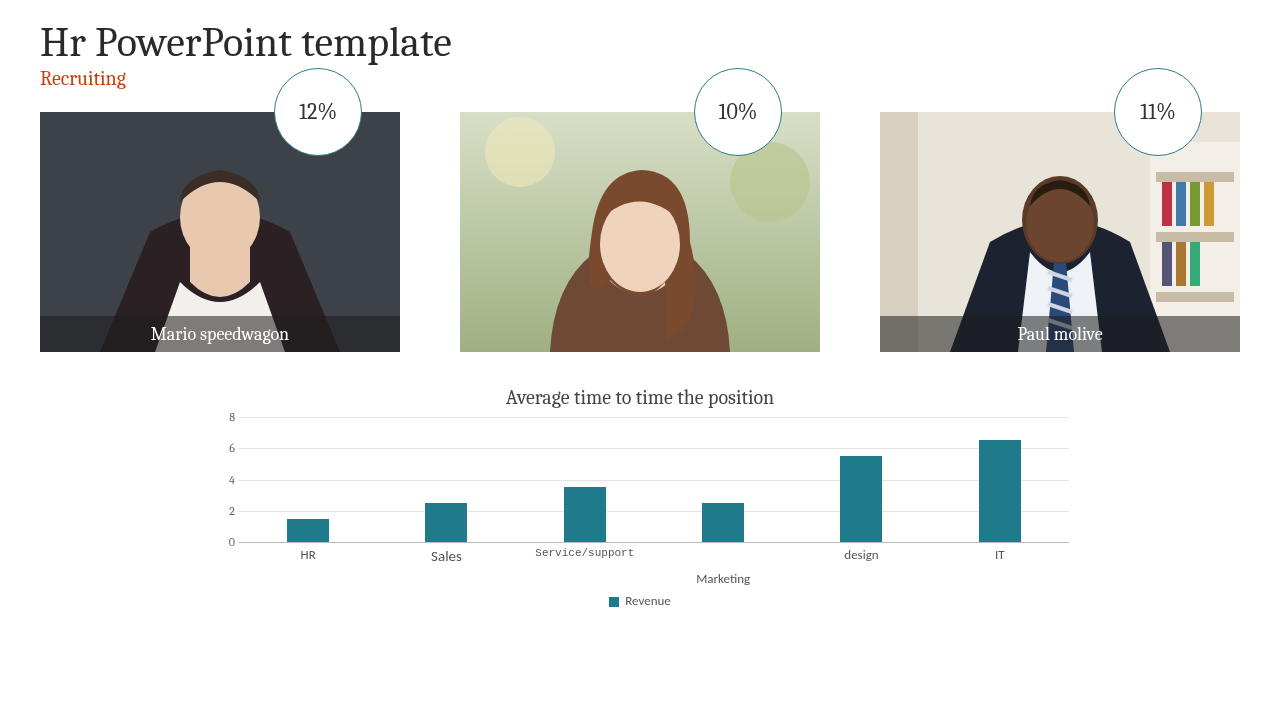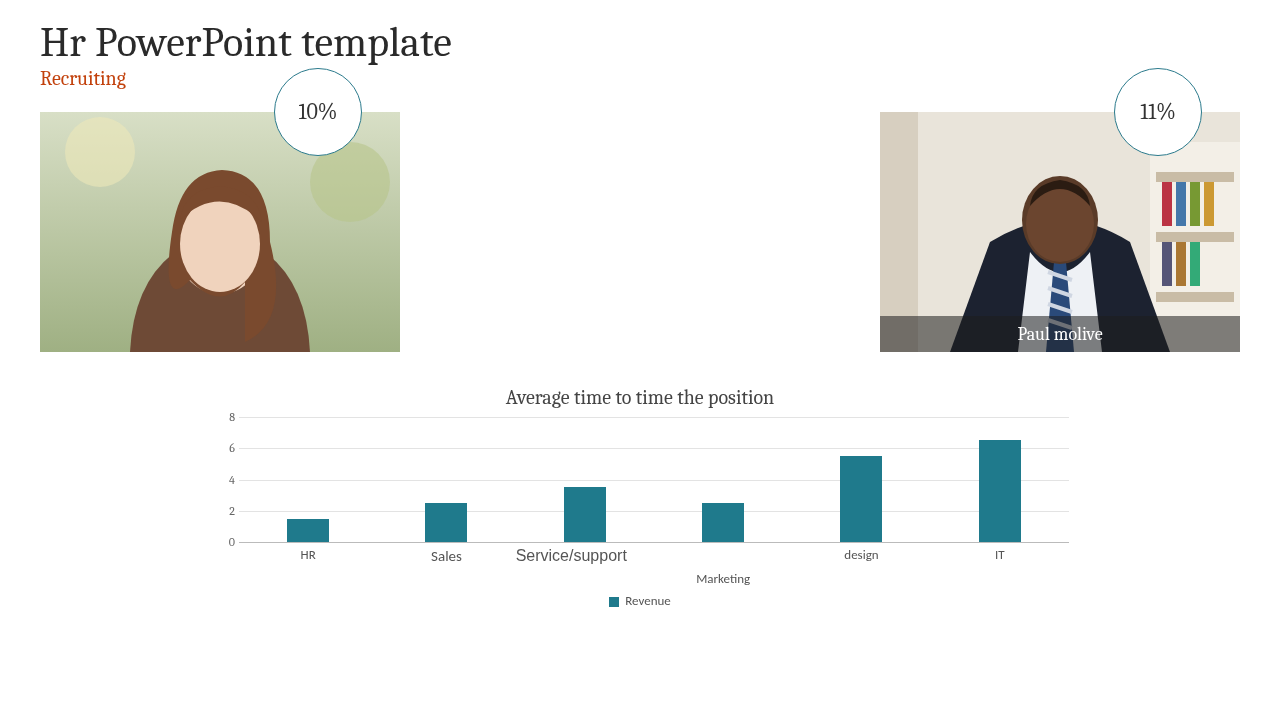--- a/index.html
+++ b/index.html
@@ -30,20 +30,35 @@
   .legend .sw { display: inline-block; width: 10px; height: 10px; background: #1f7a8c; margin-right: 6px; vertical-align: middle; }
 </style>
 </head>
 <body>
 
 <div class="title">Hr PowerPoint template</div>
 <div class="subtitle">Recruiting</div>
 
 <div class="cards">
 
+  <div class="card">
+    <div class="badge">12%</div>
+    <div class="photo">
+      <svg viewBox="0 0 360 240" preserveAspectRatio="xMidYMid slice">
+        <rect width="360" height="240" fill="#4a4f55"></rect>
+        <rect width="360" height="240" fill="#3d4248"></rect>
+        <path d="M60 240 L110 120 Q180 80 250 120 L300 240 Z" fill="#2b2024"></path>
+        <path d="M150 120 Q180 60 210 120 L210 170 Q180 200 150 170 Z" fill="#e8c9b0"></path>
+        <path d="M140 170 Q180 210 220 170 L245 240 L115 240 Z" fill="#f3f0ec"></path>
+        <ellipse cx="180" cy="105" rx="40" ry="46" fill="#e8c9b0"></ellipse>
+        <path d="M140 90 Q180 50 220 90 Q218 64 180 58 Q142 64 140 90 Z" fill="#3a2d25"></path>
+      </svg>
+    </div>
+    <div class="name-bar">Mario speedwagon</div>
+  </div>
 
   <div class="card">
     <div class="badge">10%</div>
     <div class="photo">
       <svg viewBox="0 0 360 240" preserveAspectRatio="xMidYMid slice">
         <defs>
           <linearGradient id="bg2" x1="0" y1="0" x2="0" y2="1">
             <stop offset="0" stop-color="#d8dfc6"></stop>
               <stop offset="1" stop-color="#9fb083"></stop>
           </linearGradient>
@@ -126,21 +141,21 @@
             <div class="bar" style="height: 68.75%; background: rgb(31, 122, 140);"></div>
           </div>
           <div class="slot">
             <div class="bar" style="height: 81.25%; background: rgb(31, 122, 140);"></div>
           </div>
         </div>
       </div>
     <div class="xlab-hold" id="xlabs">
         <div style="flex: 1 1 0%; text-align: center; font-size: 13px; color: rgb(85, 85, 85); padding-top: 4px; font-family: Calibri, Arial, sans-serif;">HR</div>
         <div style="flex: 1 1 0%; text-align: center; font-size: 15px; color: rgb(85, 85, 85); padding-top: 4px; font-family: Calibri, Arial, sans-serif;">Sales</div>
-        <div style="flex: 1 1 0%; font-size: 16px; color: rgb(85, 85, 85); padding-top: 4px; font-family: Liberation Sans, sans-serif;">Service/support</div>
+        <div style="flex: 1 1 0%; text-align: center; font-size: 11px; color: rgb(85, 85, 85); padding-top: 4px; font-family: Liberation Mono, monospace;">Service/support</div>
         <div style="flex: 1 1 0%; text-align: center; font-size: 13px; color: rgb(85, 85, 85); padding-top: 4px; font-family: Calibri, Arial, sans-serif; margin-top: 24px;">Marketing</div>
         <div style="flex: 1 1 0%; text-align: center; font-size: 13px; color: rgb(85, 85, 85); padding-top: 4px; font-family: Calibri, Arial, sans-serif;">design</div>
         <div style="flex: 1 1 0%; text-align: center; font-size: 13px; color: rgb(85, 85, 85); padding-top: 4px; font-family: Calibri, Arial, sans-serif;">IT</div>
       </div>
   </div>
   <div class="legend">
     <span class="sw"></span><span>Revenue</span>
   </div>
 </div>
 

